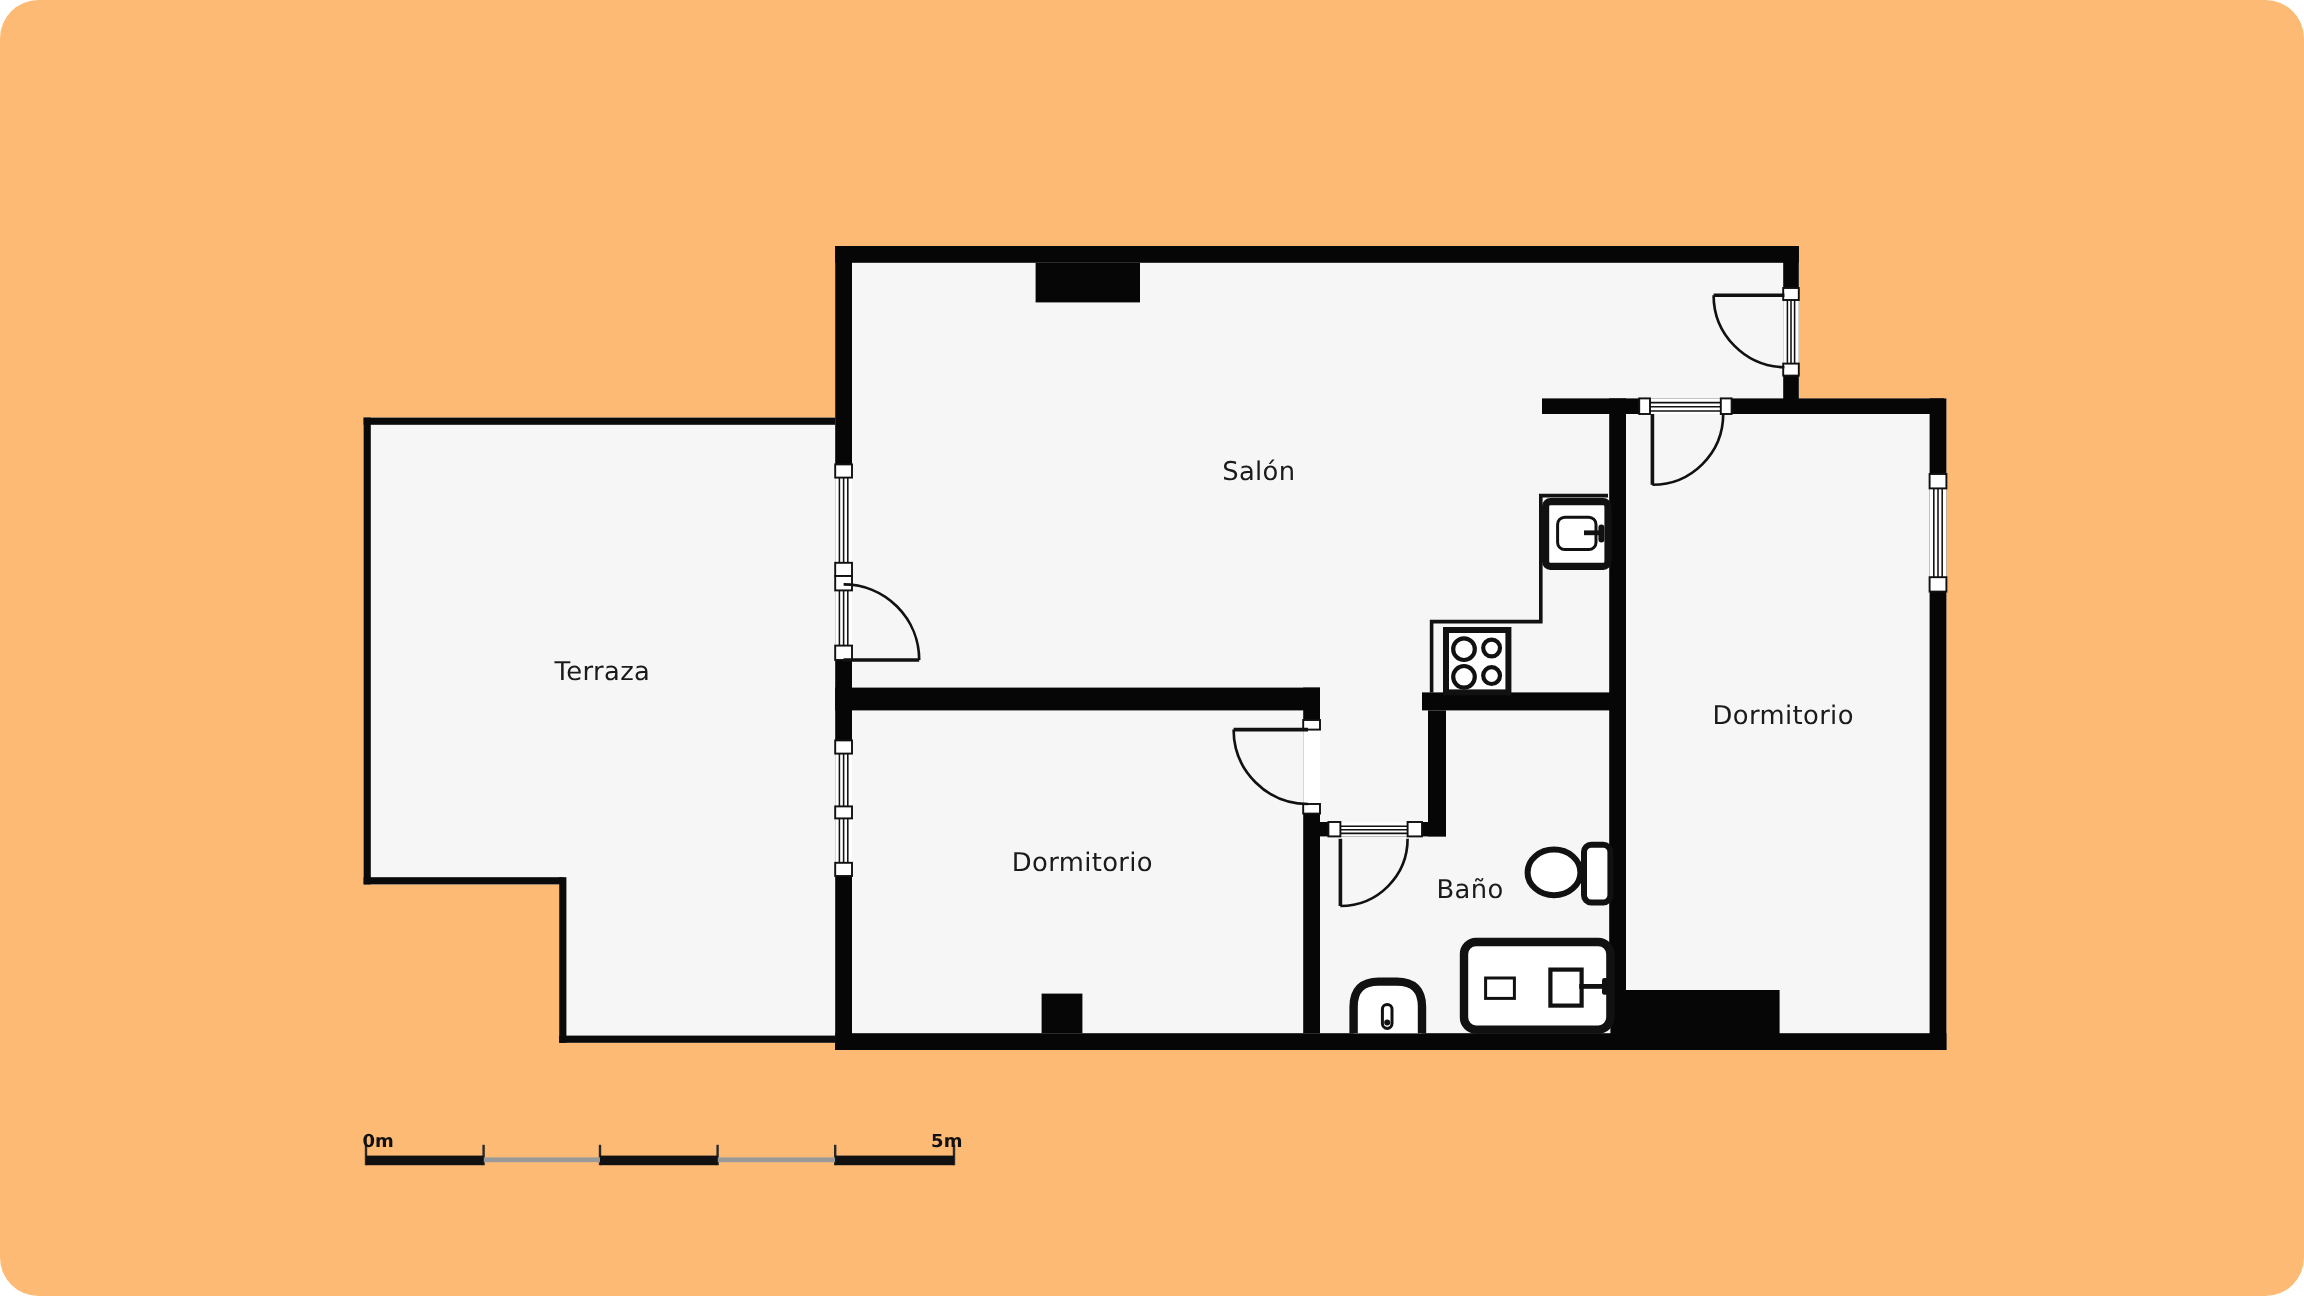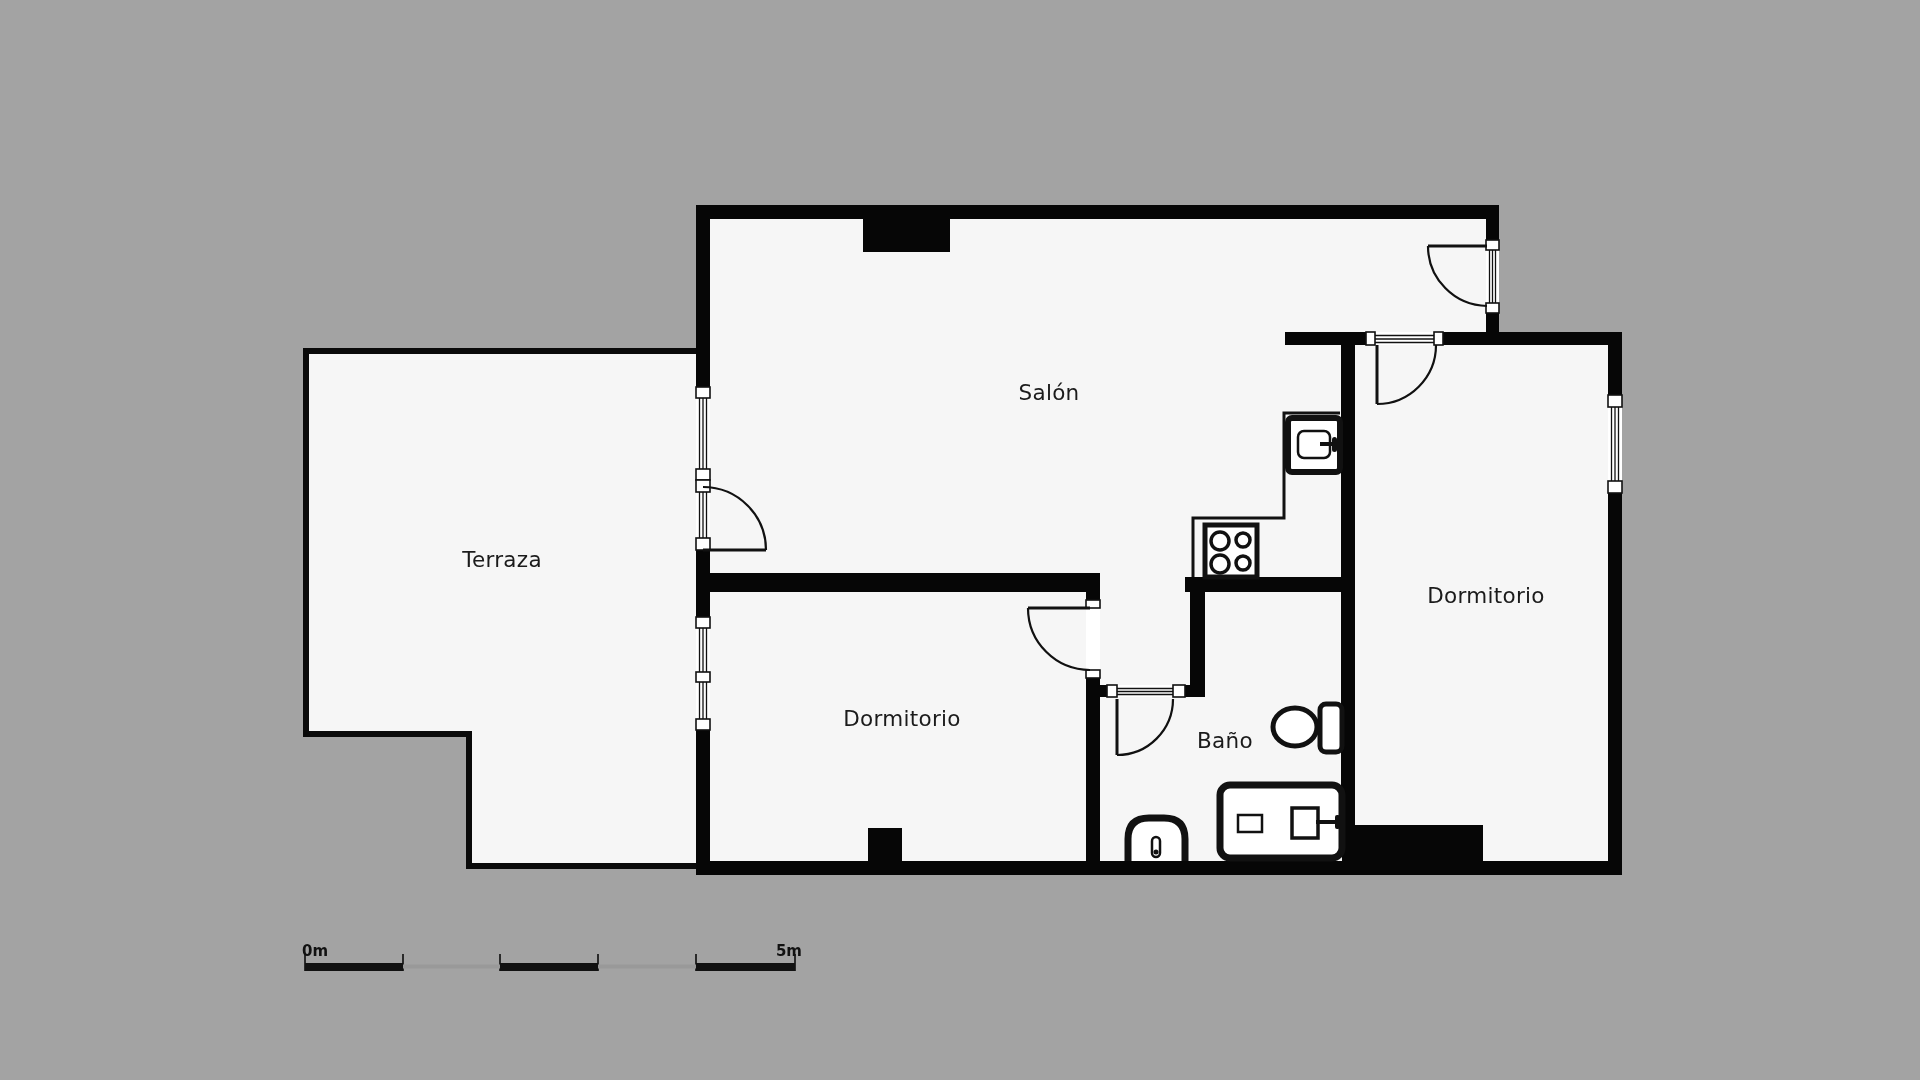--- a/index.html
+++ b/index.html
@@ -1,17 +1,17 @@
 <!DOCTYPE html>
 <html><head>
 <meta charset="utf-8">
 <style>
   html,body{margin:0;padding:0;background:#ffffff;}
-  .canvas{position:relative;width:1920px;height:1080px;background:#a3a3a3;overflow:hidden;
-          font-family:"DejaVu Sans","Liberation Sans",sans-serif;}
+  .canvas{position:relative;width:1920px;height:1080px;background:#fdba74;overflow:hidden;
+          font-family:"DejaVu Sans","Liberation Sans",sans-serif;border-radius:32px;}
   svg{position:absolute;left:0;top:0;}
   text{font-family:"DejaVu Sans","Liberation Sans",sans-serif;}
   .room-label{font-size:21.5px;letter-spacing:.3px;}
   .scale-label{font-size:15px;font-weight:bold;}
 </style>
 </head>
 <body>
 
 <div class="canvas">
   <svg id="plan" viewBox="0 0 1920 1080" width="1920" height="1080">

